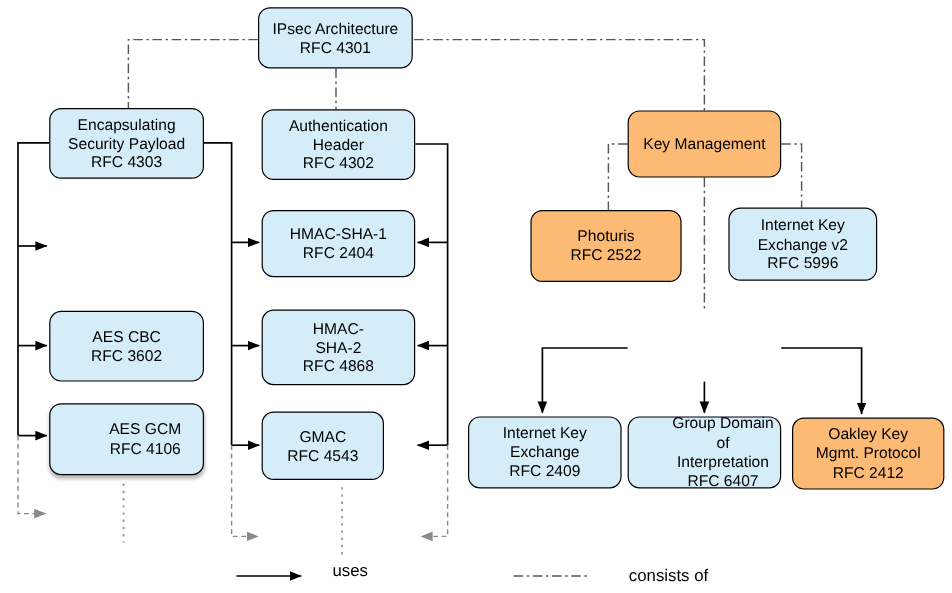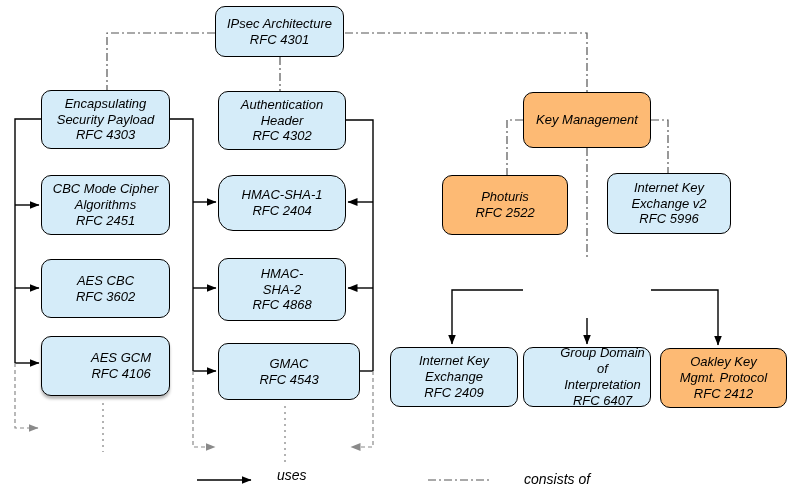--- a/index.html
+++ b/index.html
@@ -1,21 +1,21 @@
 <!DOCTYPE html>
 <html><head>
 <meta charset="utf-8">
 <style>
   html, body { margin: 0; padding: 0; background: #ffffff; }
   #stage {
     position: relative;
     width: 793px; height: 494px;
     font-family: "Liberation Sans", sans-serif;
     font-size: 13px; color: #000;
-    overflow: hidden; background: #fff; font-style: italic;
+    overflow: hidden; background: #fff;
   }
   #wires { position: absolute; left: 0; top: 0; width: 793px; height: 494px; }
   .node {
     position: absolute;
     box-sizing: border-box;
     border: 1.5px solid #000;
     border-radius: 10px;
     display: flex; align-items: center; justify-content: center;
     text-align: center;
     white-space: pre-line;
@@ -99,46 +99,43 @@
   <div class="node blue" style="left:41px;  top:90px; width:129px; height:59px;">Encapsulating
 Security Payload
 RFC 4303</div>
 
   <div class="node blue" style="left:218px; top:91px; width:128px; height:59px;">Authentication
 Header
 RFC 4302</div>
 
   <div class="node white" style="left:523px; top:92px; width:128px; height:56px;">Key Management</div>
 
-  <div class="node blue" style="left:41px;  top:175px; width:129px; height:60px;">CBC Mode Cipher
-Algorithms
-RFC 2451</div>
 
-  <div class="node blue" style="left:218px; top:175px; width:128px; height:56px;border-radius:15px;">HMAC-SHA-1
+  <div class="node blue" style="left:218px; top:175px; width:128px; height:56px;">HMAC-SHA-1
 RFC 2404</div>
 
   <div class="node white" style="left:442px; top:175px; width:126px; height:60px;">Photuris
 RFC 2522</div>
 
   <div class="node blue" style="left:607px; top:173px; width:124px; height:61px;">Internet Key
 Exchange v2
 RFC 5996</div>
 
   <div class="node blue" style="left:41px;  top:259px; width:129px; height:59px;">AES CBC
 RFC 3602</div>
 
   <div class="node blue" style="left:218px; top:258px; width:128px; height:63px;">HMAC-
 SHA-2
 RFC 4868</div>
 
 
   <div class="node blue shadow" style="left:41px; top:336px; width:129px; height:60px;">AES GCM
 RFC 4106</div>
 
-  <div class="node blue" style="left:218px; top:343px; width:142px; height:57px;">GMAC
+  <div class="node blue" style="left:218px; top:343px; width:102px; height:57px;">GMAC
 RFC 4543</div>
 
   <div class="node blue" style="left:390px; top:347px; width:128px; height:60px;">Internet Key
 Exchange
 RFC 2409</div>
 
   <div class="node blue" style="left:523px; top:347px; width:128px; height:60px;padding-left:35px;">Group Domain of
 Interpretation
 RFC 6407</div>
 

